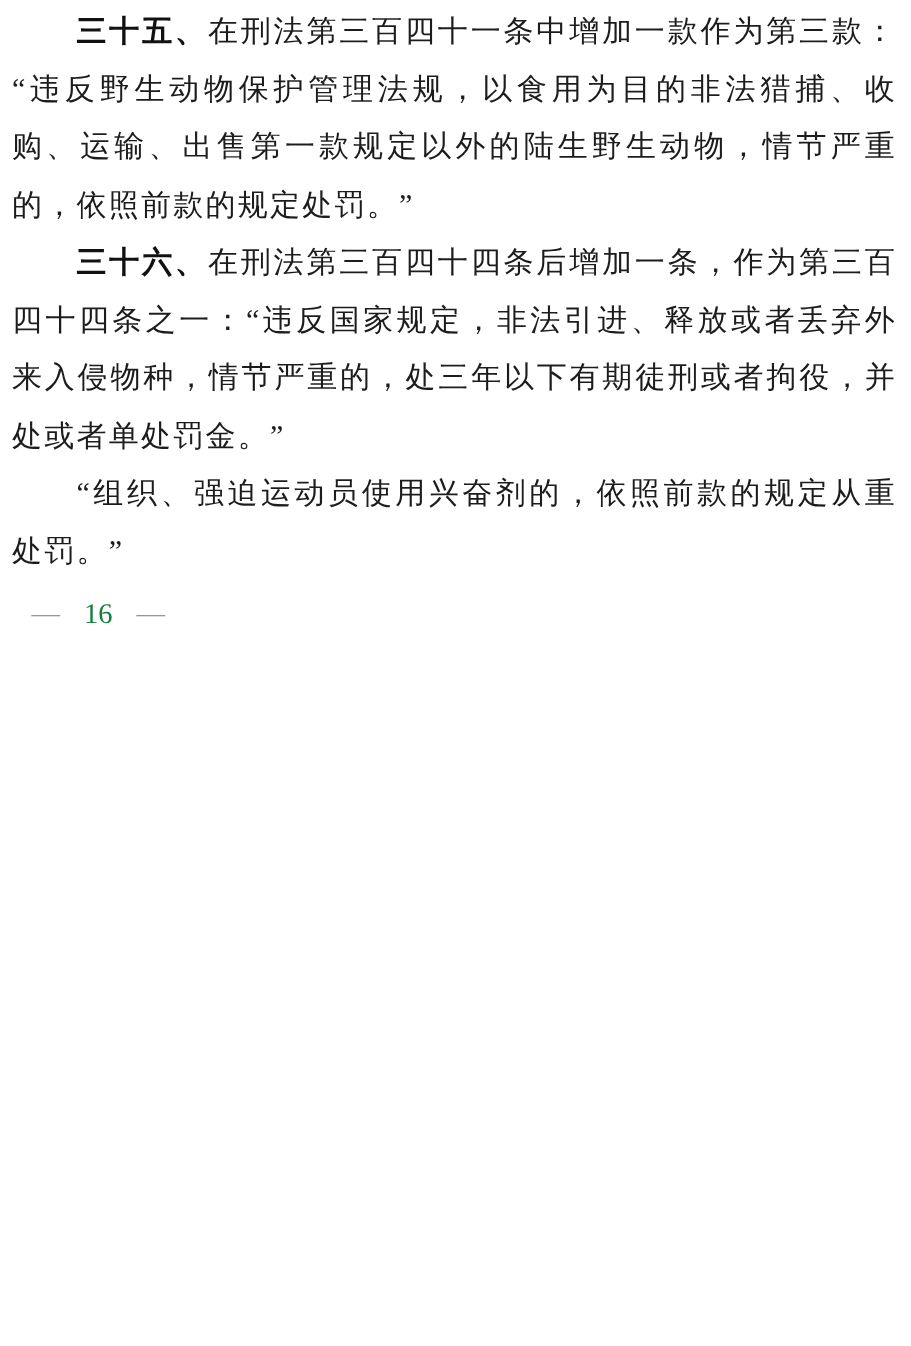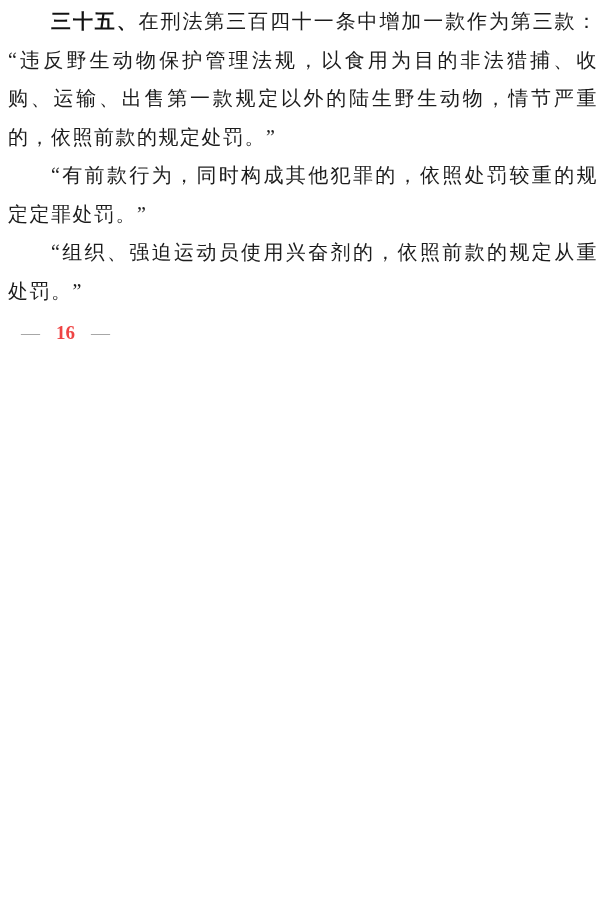--- a/index.html
+++ b/index.html
@@ -46,31 +46,30 @@
     font-size: 19px;
     letter-spacing: 0;
     line-height: 20px;
     color: #2a2a2a;
   }
   .page-footer .dash {
     color: #8a8a8a;
     transform: scaleY(0.8);
   }
   .page-footer .pagenum {
-    color: #ef4444;
-    font-weight: bold;
+    color: #15803d;
   }
 </style>
 </head>
 <body>
 
 <main class="doc">
   <section class="body-text" id="paragraphs">
       <p class="para"><strong>三十五、</strong>在刑法第三百四十一条中增加一款作为第三款：“违反野生动物保护管理法规，以食用为目的非法猎捕、收购、运输、出售第一款规定以外的陆生野生动物，情节严重的，依照前款的规定处罚。”</p>
-      <p class="para">“有前款行为，同时构成其他犯罪的，依照处罚较重的规定定罪处罚。”</p>
+      <p class="para"><strong>三十六、</strong>在刑法第三百四十四条后增加一条，作为第三百四十四条之一：“违反国家规定，非法引进、释放或者丢弃外来入侵物种，情节严重的，处三年以下有期徒刑或者拘役，并处或者单处罚金。”</p>
       <p class="para">“组织、强迫运动员使用兴奋剂的，依照前款的规定从重处罚。”</p>
     </section>
   <footer class="page-footer">
     <span class="dash">—</span>
     <span class="pagenum">16</span>
     <span class="dash">—</span>
   </footer>
 </main>
 
 </body></html>

